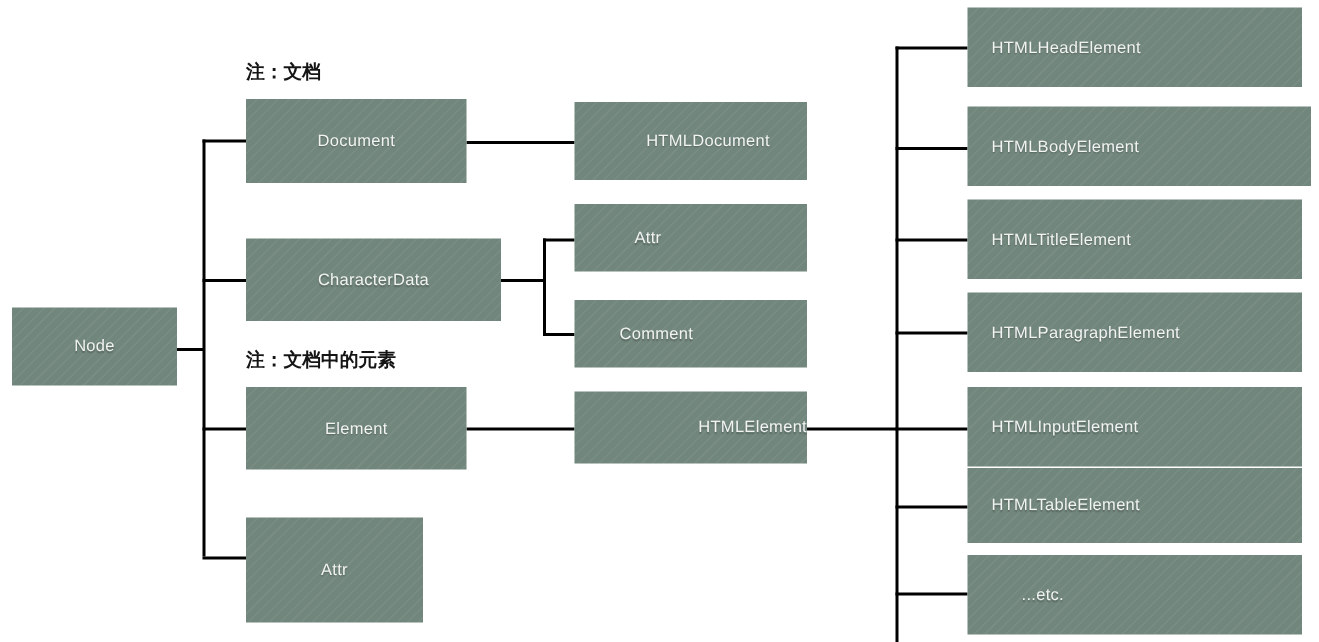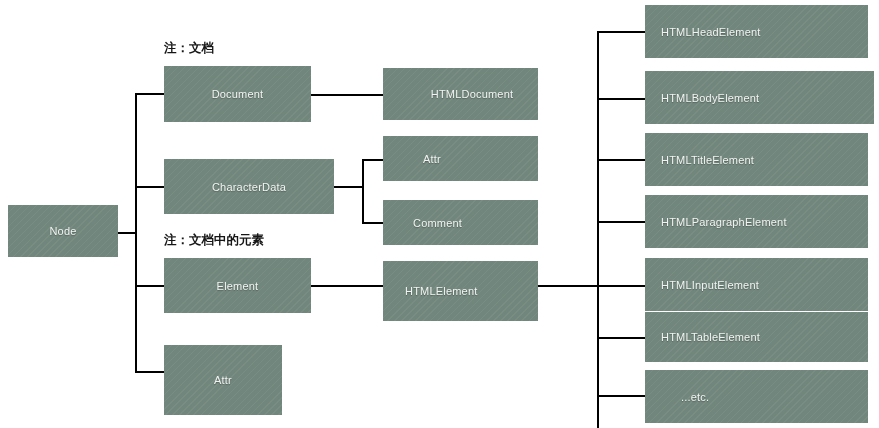--- a/index.html
+++ b/index.html
@@ -124,21 +124,21 @@
   </div>
 
   <div class="node-box pad-left" style="left:383px; top:136px; width:155px; height:45px;">
     <span style="padding-left:24px;">Attr</span>
   </div>
 
   <div class="node-box pad-left" style="left:383px; top:200px; width:155px; height:45px;">
     <span style="padding-left:14px;">Comment</span>
   </div>
 
-  <div class="node-box pad-left" style="left:383px; top:261px; width:155px; height:60px;">
+  <div class="node-box pad-left" style="left:383px; top:261px; width:155px; height:48px;justify-content:flex-end;">
     <span style="padding-left:6px;">HTMLElement</span>
   </div>
 
   <div class="node-box pad-left" style="left:645px; top:5px; width:223px; height:53px;">
     <span>HTMLHeadElement</span>
   </div>
 
   <div class="node-box pad-left" style="left:645px; top:71px; width:229px; height:53px;">
     <span>HTMLBodyElement</span>
   </div>

